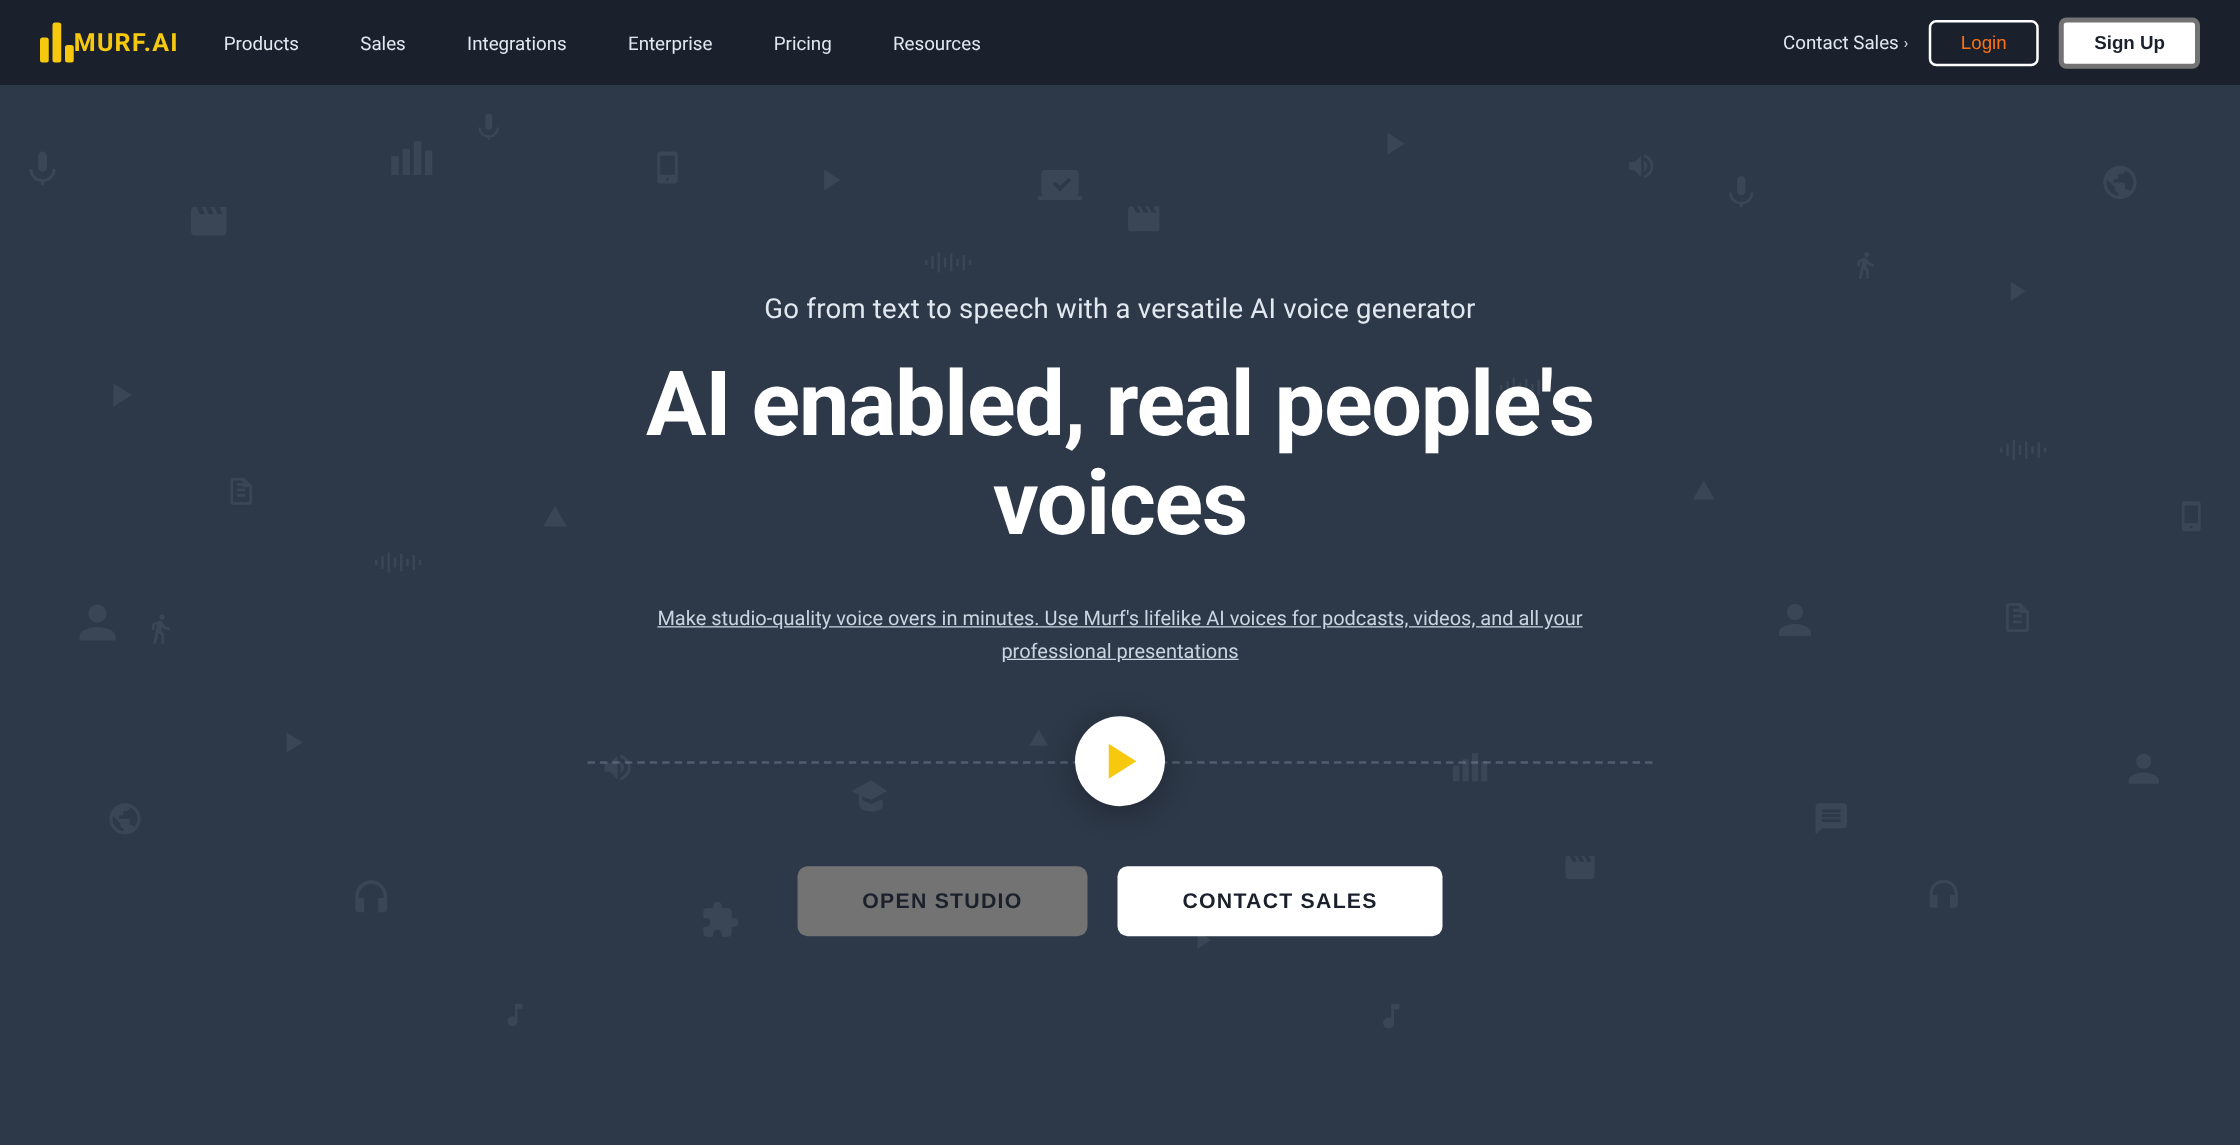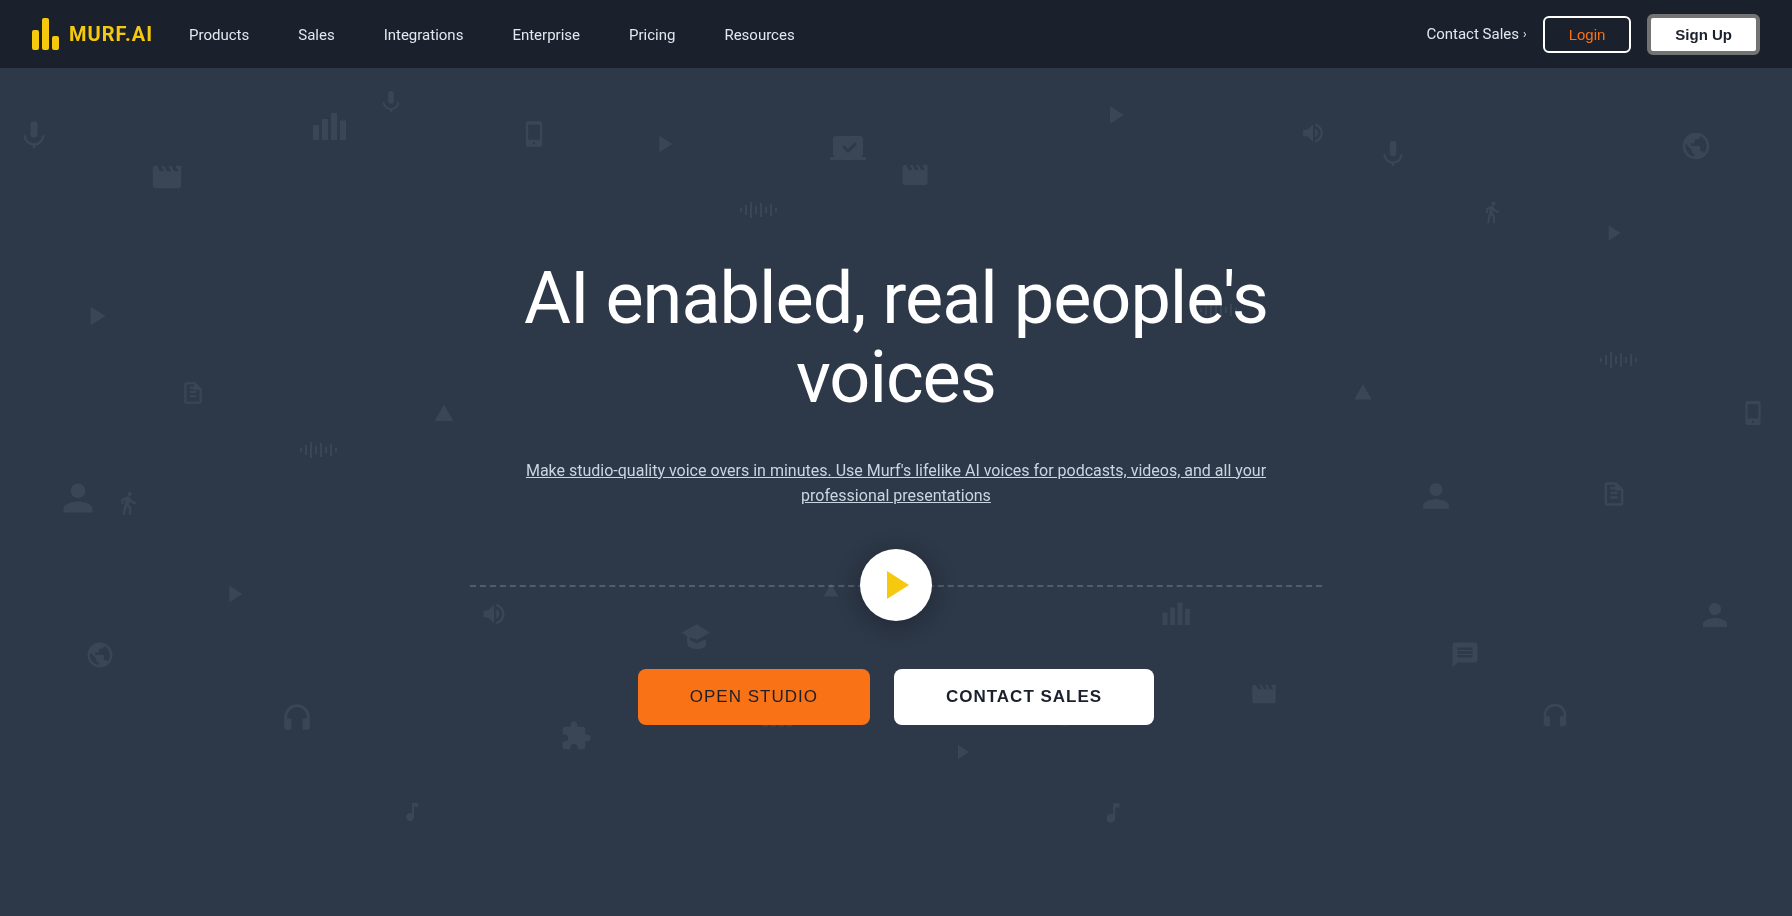--- a/index.html
+++ b/index.html
@@ -25,21 +25,21 @@
 
     .nav-left {
       display: flex;
       align-items: center;
       gap: 36px;
     }
 
     .logo {
       display: flex;
       align-items: center;
-      gap: 10px;
+      gap: 0;
       text-decoration: none;
     }
 
     .logo-icon {
       display: flex;
       align-items: flex-end;
       gap: 3px;
       height: 32px;
     }
 
@@ -149,21 +149,21 @@
       color: #e2e8f0;
       font-size: 22px;
       font-weight: 400;
       margin-bottom: 24px;
       letter-spacing: 0.2px;
     }
 
     .hero-title {
       color: #ffffff;
       font-size: 72px;
-      font-weight: 400;
+      font-weight: 700;
       line-height: 1.1;
       margin-bottom: 40px;
       letter-spacing: -1px;
     }
 
     .hero-description {
       color: #cbd5e1;
       font-size: 16px;
       font-weight: 400;
       line-height: 1.6;
@@ -217,27 +217,27 @@
 
     
     .cta-buttons {
       display: flex;
       gap: 24px;
       justify-content: center;
       flex-wrap: wrap;
     }
 
     .btn-open-studio {
-      background: #f97316;
+      background: #737373;
       border: none;
       color: #1a202c;
       padding: 18px 52px;
       border-radius: 8px;
       font-size: 17px;
-      font-weight: 400;
+      font-weight: 700;
       cursor: pointer;
       letter-spacing: 1px;
       text-transform: uppercase;
       transition: background 0.2s, transform 0.2s;
     }
 
     .btn-contact-sales {
       background: #ffffff;
       border: none;
       color: #1a202c;
@@ -488,20 +488,21 @@
     <svg width="24" height="24" viewBox="0 0 24 24" style="left:400px;top:800px">
         <path d="M12 3v10.55c-.59-.34-1.27-.55-2-.55-2.21 0-4 1.79-4 4s1.79 4 4 4 4-1.79 4-4V7h4V3h-6z"></path>
       </svg>
 
     <svg width="36" height="36" viewBox="0 0 24 24" style="left:830px;top:130px">
         <path d="M20 18c1.1 0 1.99-.9 1.99-2L22 6c0-1.1-.9-2-2-2H4c-1.1 0-2 .9-2 2v10c0 1.1.9 2 2 2H0v2h24v-2h-4zm-8-2.5l-4-4 1.41-1.41L12 12.67l4.59-4.58L18 9.5l-6 6z"></path>
       </svg>
   </div>
 
   <div class="hero-content">
+    <p class="hero-subtitle">Go from text to speech with a versatile AI voice generator</p>
     <h1 class="hero-title">AI enabled, real people's voices</h1>
     <p class="hero-description">Make studio-quality voice overs in minutes. Use Murf's lifelike AI voices for podcasts, videos, and all your professional presentations</p>
 
     <div class="play-section">
       <div class="dotted-line"></div>
       <button class="play-button">
         <div class="play-triangle"></div>
       </button>
     </div>
 

